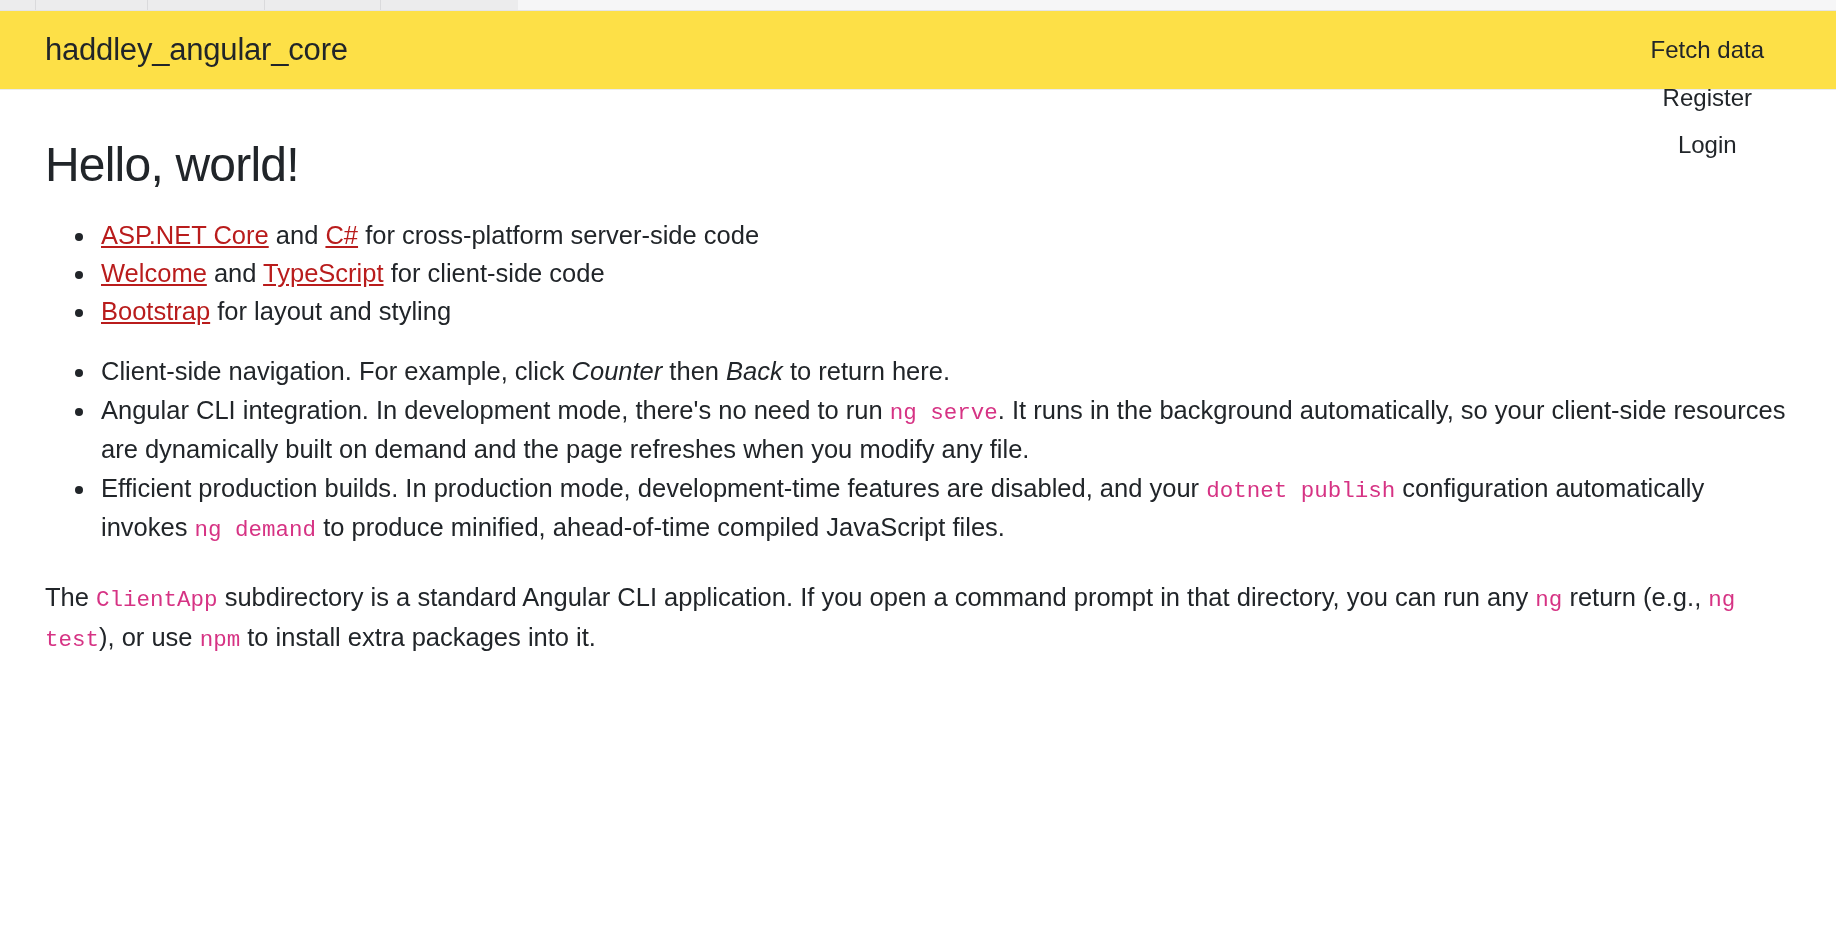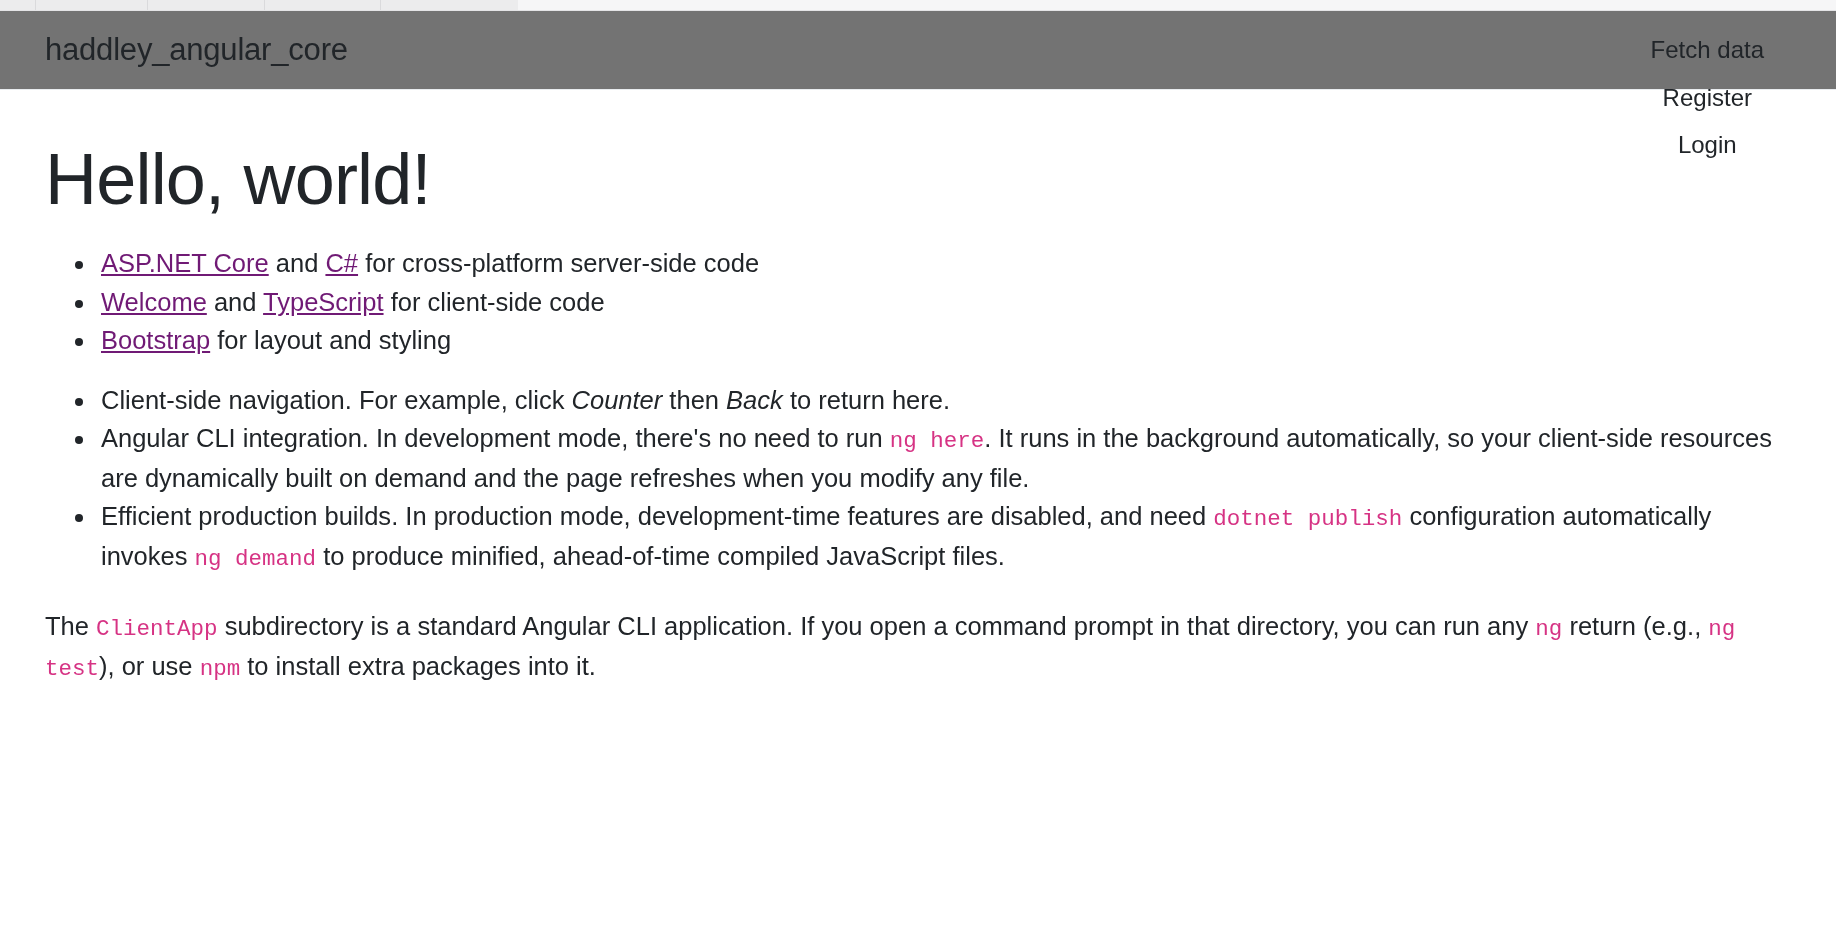--- a/index.html
+++ b/index.html
@@ -50,21 +50,21 @@
     top: 0;
     right: 0;
     height: 10px;
     background: #f6f6f7;
   }
 
   
   .navbar {
     height: 79px;
     box-sizing: border-box;
-    background: #737373;
+    background: #fde047;
     border-bottom: 1px solid #e9ecef;
     display: flex;
     align-items: center;
     justify-content: space-between;
     padding: 0 52px 0 45px;
   }
   .navbar-brand {
     font-size: 31px;
     line-height: 1.2;
     color: #212529;
@@ -96,21 +96,21 @@
     cursor: pointer;
   }
 
   
   .container {
     padding: 0 45px;
     box-sizing: border-box;
     width: 1836px;
   }
   h1.page-title {
-    font-size: 72px;
+    font-size: 48px;
     font-weight: 400;
     line-height: 1.2;
     margin: 46px 0 0 0;
     letter-spacing: -0.8px;
     color: #212529;
   }
   p.body-text {
     font-size: 25.5px;
     line-height: 1.5;
     margin: 30px 0 0 0;
@@ -121,21 +121,21 @@
     line-height: 1.5;
     margin: 22px 0 0 0;
     padding-left: 52px;
     color: #212529;
   }
   ul.body-list li {
     margin: 0 0 0 0;
     padding-left: 4px;
   }
   a.inline-link {
-    color: #701a75;
+    color: #b91c1c;
     text-decoration: underline;
     cursor: pointer;
   }
   code, .code {
     font-family: "Liberation Mono", "DejaVu Sans Mono", monospace;
     color: #d63384;
     font-size: 22.5px;
     word-wrap: break-word;
   }
   strong, .bold { font-weight: normal; }
@@ -183,19 +183,19 @@
 
   <ul class="body-list">
     <li><a class="inline-link" href="#">ASP.NET Core</a><span> and </span><a class="inline-link" href="#">C#</a><span> for cross-platform server-side code</span></li>
     <li><a class="inline-link" href="#">Welcome</a><span> and </span><a class="inline-link" href="#">TypeScript</a><span> for client-side code</span></li>
     <li><a class="inline-link" href="#">Bootstrap</a><span> for layout and styling</span></li>
   </ul>
 
 
   <ul class="body-list">
     <li><strong>Client-side navigation</strong><span>. For example, click </span><em>Counter</em><span> then </span><em>Back</em><span> to return here.</span></li>
-    <li><strong>Angular CLI integration</strong><span>. In development mode, there's no need to run </span><code>ng here</code><span>. It runs in the background automatically, so your client-side resources are dynamically built on demand and the page refreshes when you modify any file.</span></li>
-    <li><strong>Efficient production builds</strong><span>. In production mode, development-time features are disabled, and need </span><code>dotnet publish</code><span> configuration automatically invokes </span><code>ng demand</code><span> to produce minified, ahead-of-time compiled JavaScript files.</span></li>
+    <li><strong>Angular CLI integration</strong><span>. In development mode, there's no need to run </span><code>ng serve</code><span>. It runs in the background automatically, so your client-side resources are dynamically built on demand and the page refreshes when you modify any file.</span></li>
+    <li><strong>Efficient production builds</strong><span>. In production mode, development-time features are disabled, and your </span><code>dotnet publish</code><span> configuration automatically invokes </span><code>ng demand</code><span> to produce minified, ahead-of-time compiled JavaScript files.</span></li>
   </ul>
 
   <p class="body-text"><span>The </span><code>ClientApp</code><span> subdirectory is a standard Angular CLI application. If you open a command prompt in that directory, you can run any </span><code>ng</code><span> return (e.g., </span><code>ng test</code><span>), or use </span><code>npm</code><span> to install extra packages into it.</span></p>
 
 </main>
 
 </body></html>

